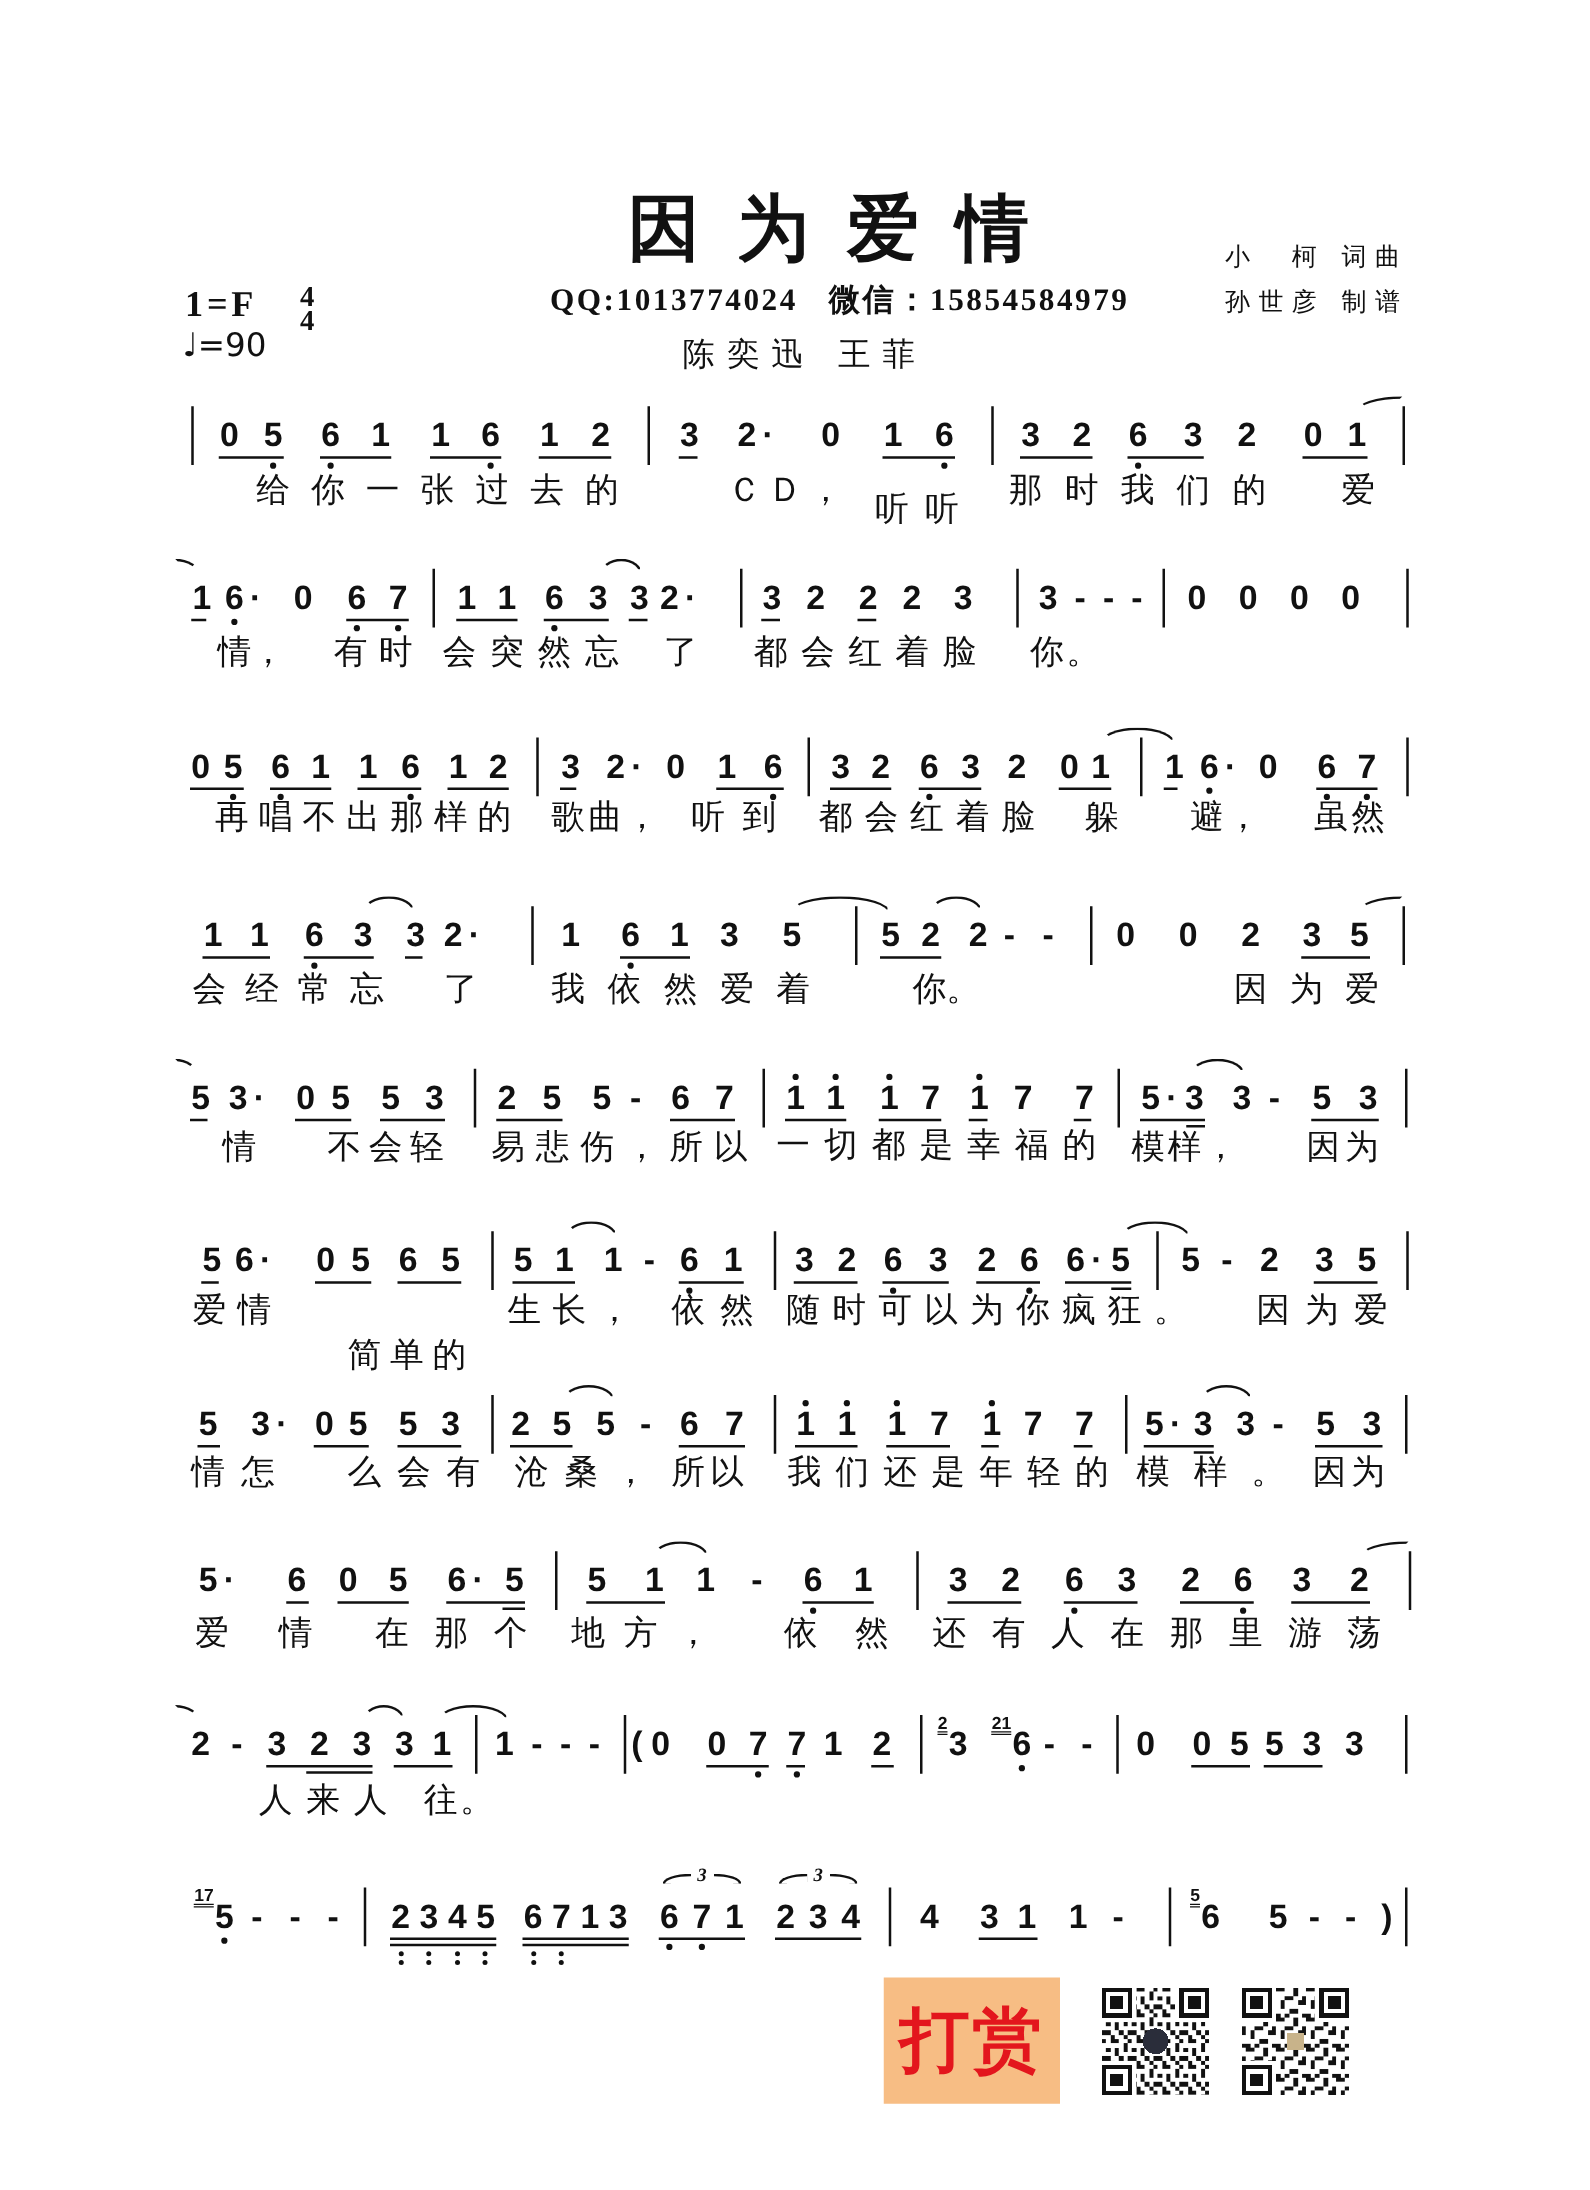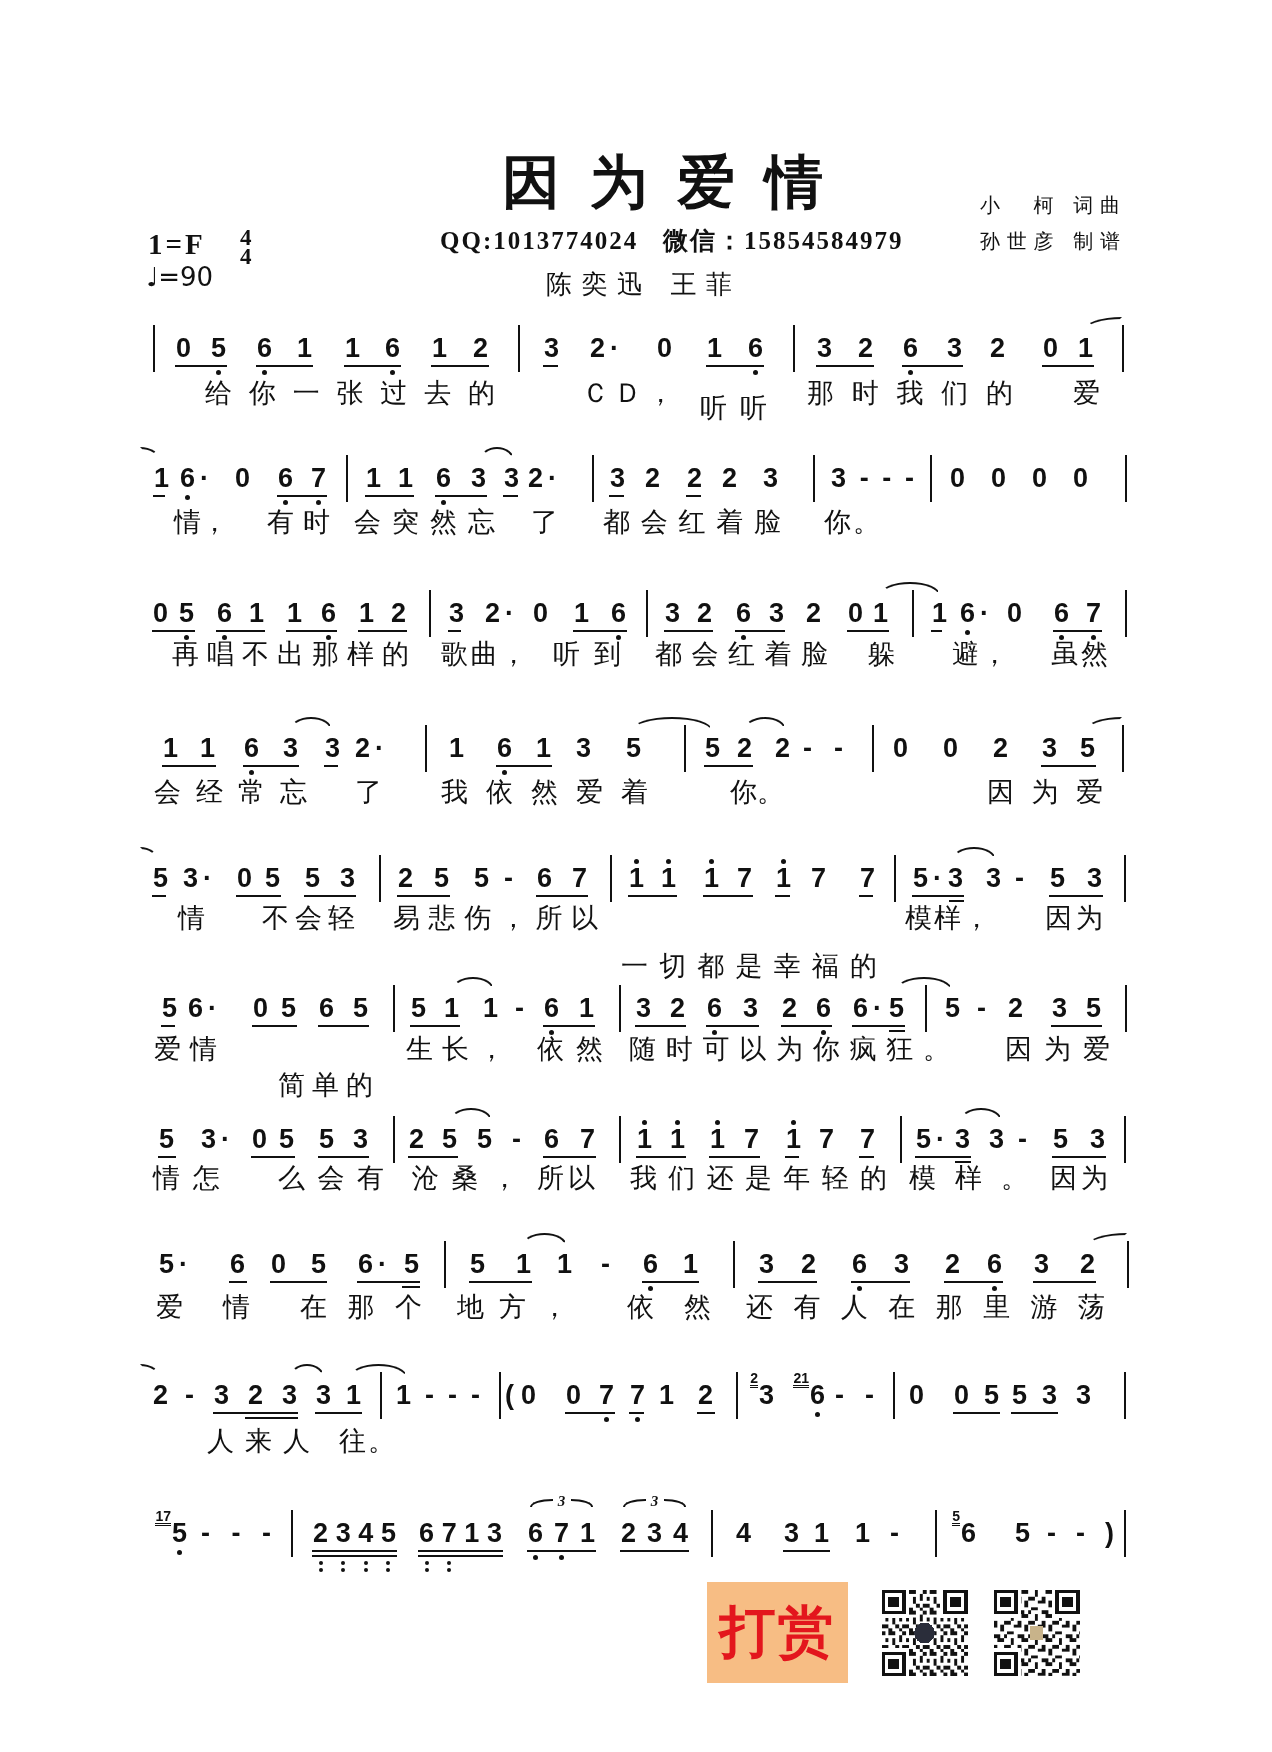--- a/index.html
+++ b/index.html
@@ -634,21 +634,21 @@
         <span class="note">
           <span class="digit">3</span>
         </span>
       </div>
       <div class="xline" style="left: 949px; top: 900px; width: 15px;"></div>
       <div class="slur in" style="left: 140px; top: 847px; width: 18px;"></div>
       <div class="slur" style="left: 952px; top: 847px; width: 44px;"></div>
       <span class="ly" style="left: 178px; top: 904px;">情</span>
       <span class="ly" style="left: 262px; top: 904px; letter-spacing: 6px;">不会轻</span>
       <span class="ly" style="left: 393px; top: 904px; letter-spacing: 8.6px;">易悲伤，所以</span>
-      <span class="ly" style="left: 621px; top: 952px; letter-spacing: 11.1667px;">一切都是幸福的</span>
+      <span class="ly" style="left: 621px; top: 903px; letter-spacing: 11.1667px;">一切都是幸福的</span>
       <span class="ly" style="left: 905px; top: 904px; letter-spacing: 2px;">模样，</span>
       <span class="ly" style="left: 1045px; top: 904px; letter-spacing: 4px;">因为</span>
     </div>
     <div>
       <div class="bar" style="left: 393px; top: 985px;"></div>
       <div class="bar" style="left: 619px; top: 985px;"></div>
       <div class="bar" style="left: 925px; top: 985px;"></div>
       <div class="bar" style="left: 1125px; top: 985px;"></div>
       <div class="g ul1" style="left: 162px; top: 992px; width: 12px;">
         <span class="note">

